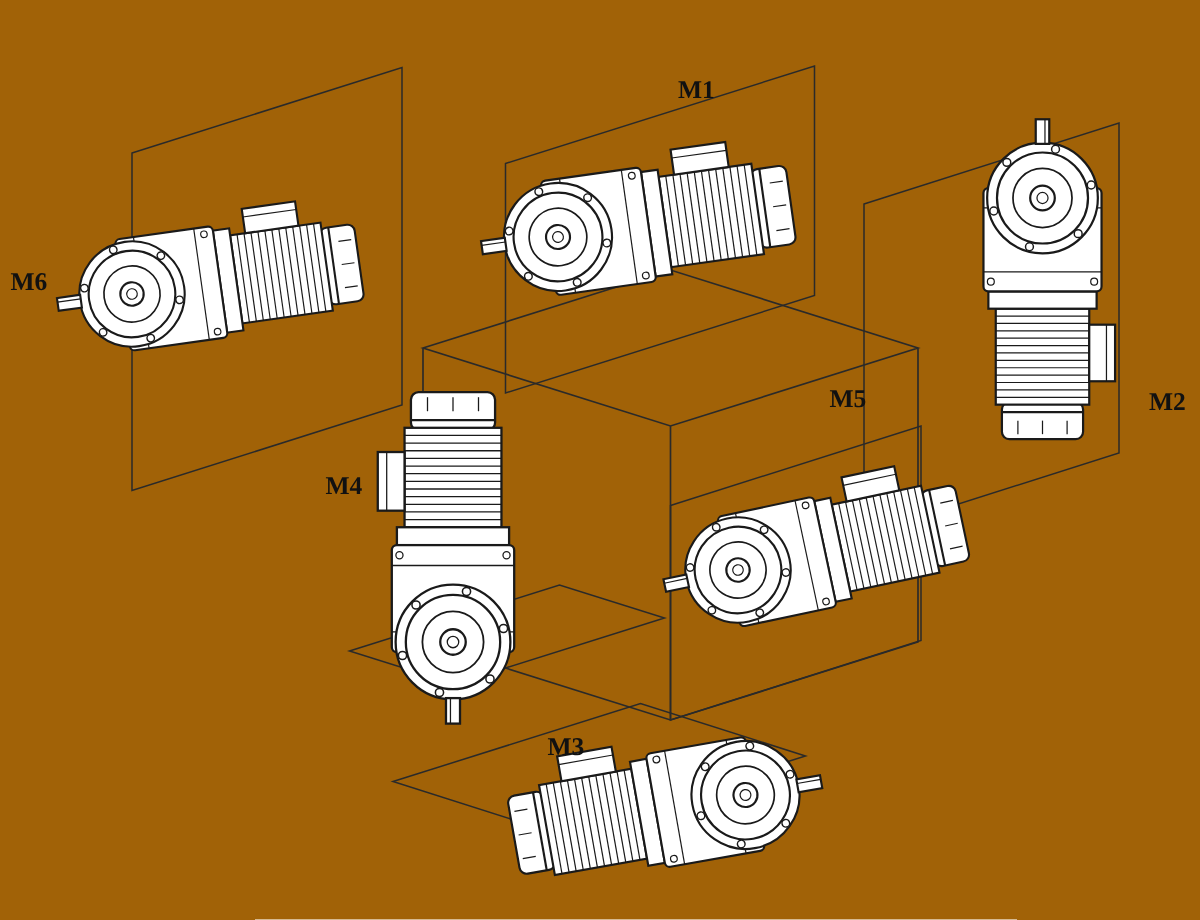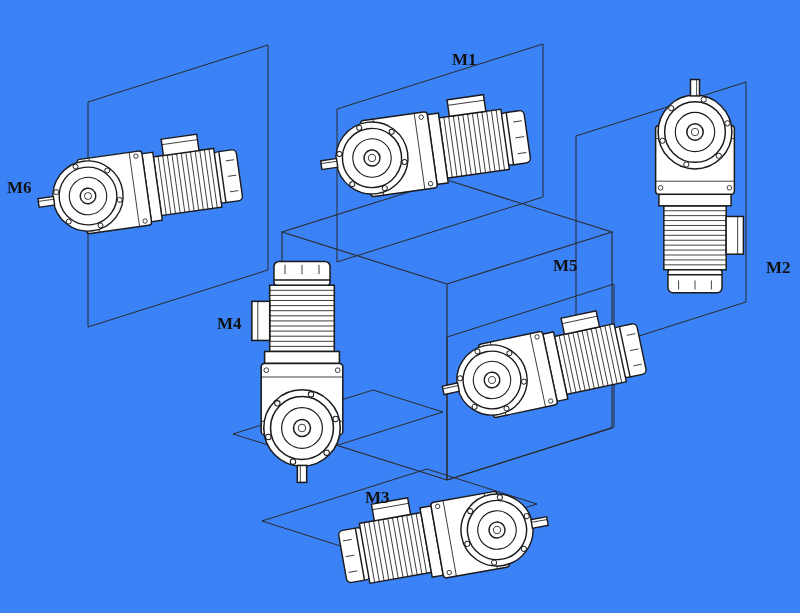--- a/index.html
+++ b/index.html
@@ -5,21 +5,21 @@
   html, body {
     margin: 0;
     padding: 0;
     background: #ffffff;
     font-family: "Liberation Serif", serif;
   }
   .figure {
     position: relative;
     width: 800px;
     height: 613px;
-    background: #3b82f6;
+    background: #a16207;
     overflow: hidden;
   }
   .figure svg {
     position: absolute;
     left: 0;
     top: 0;
   }
   text.pos-label {
     font-family: "Liberation Serif", serif;
     font-weight: 700;

